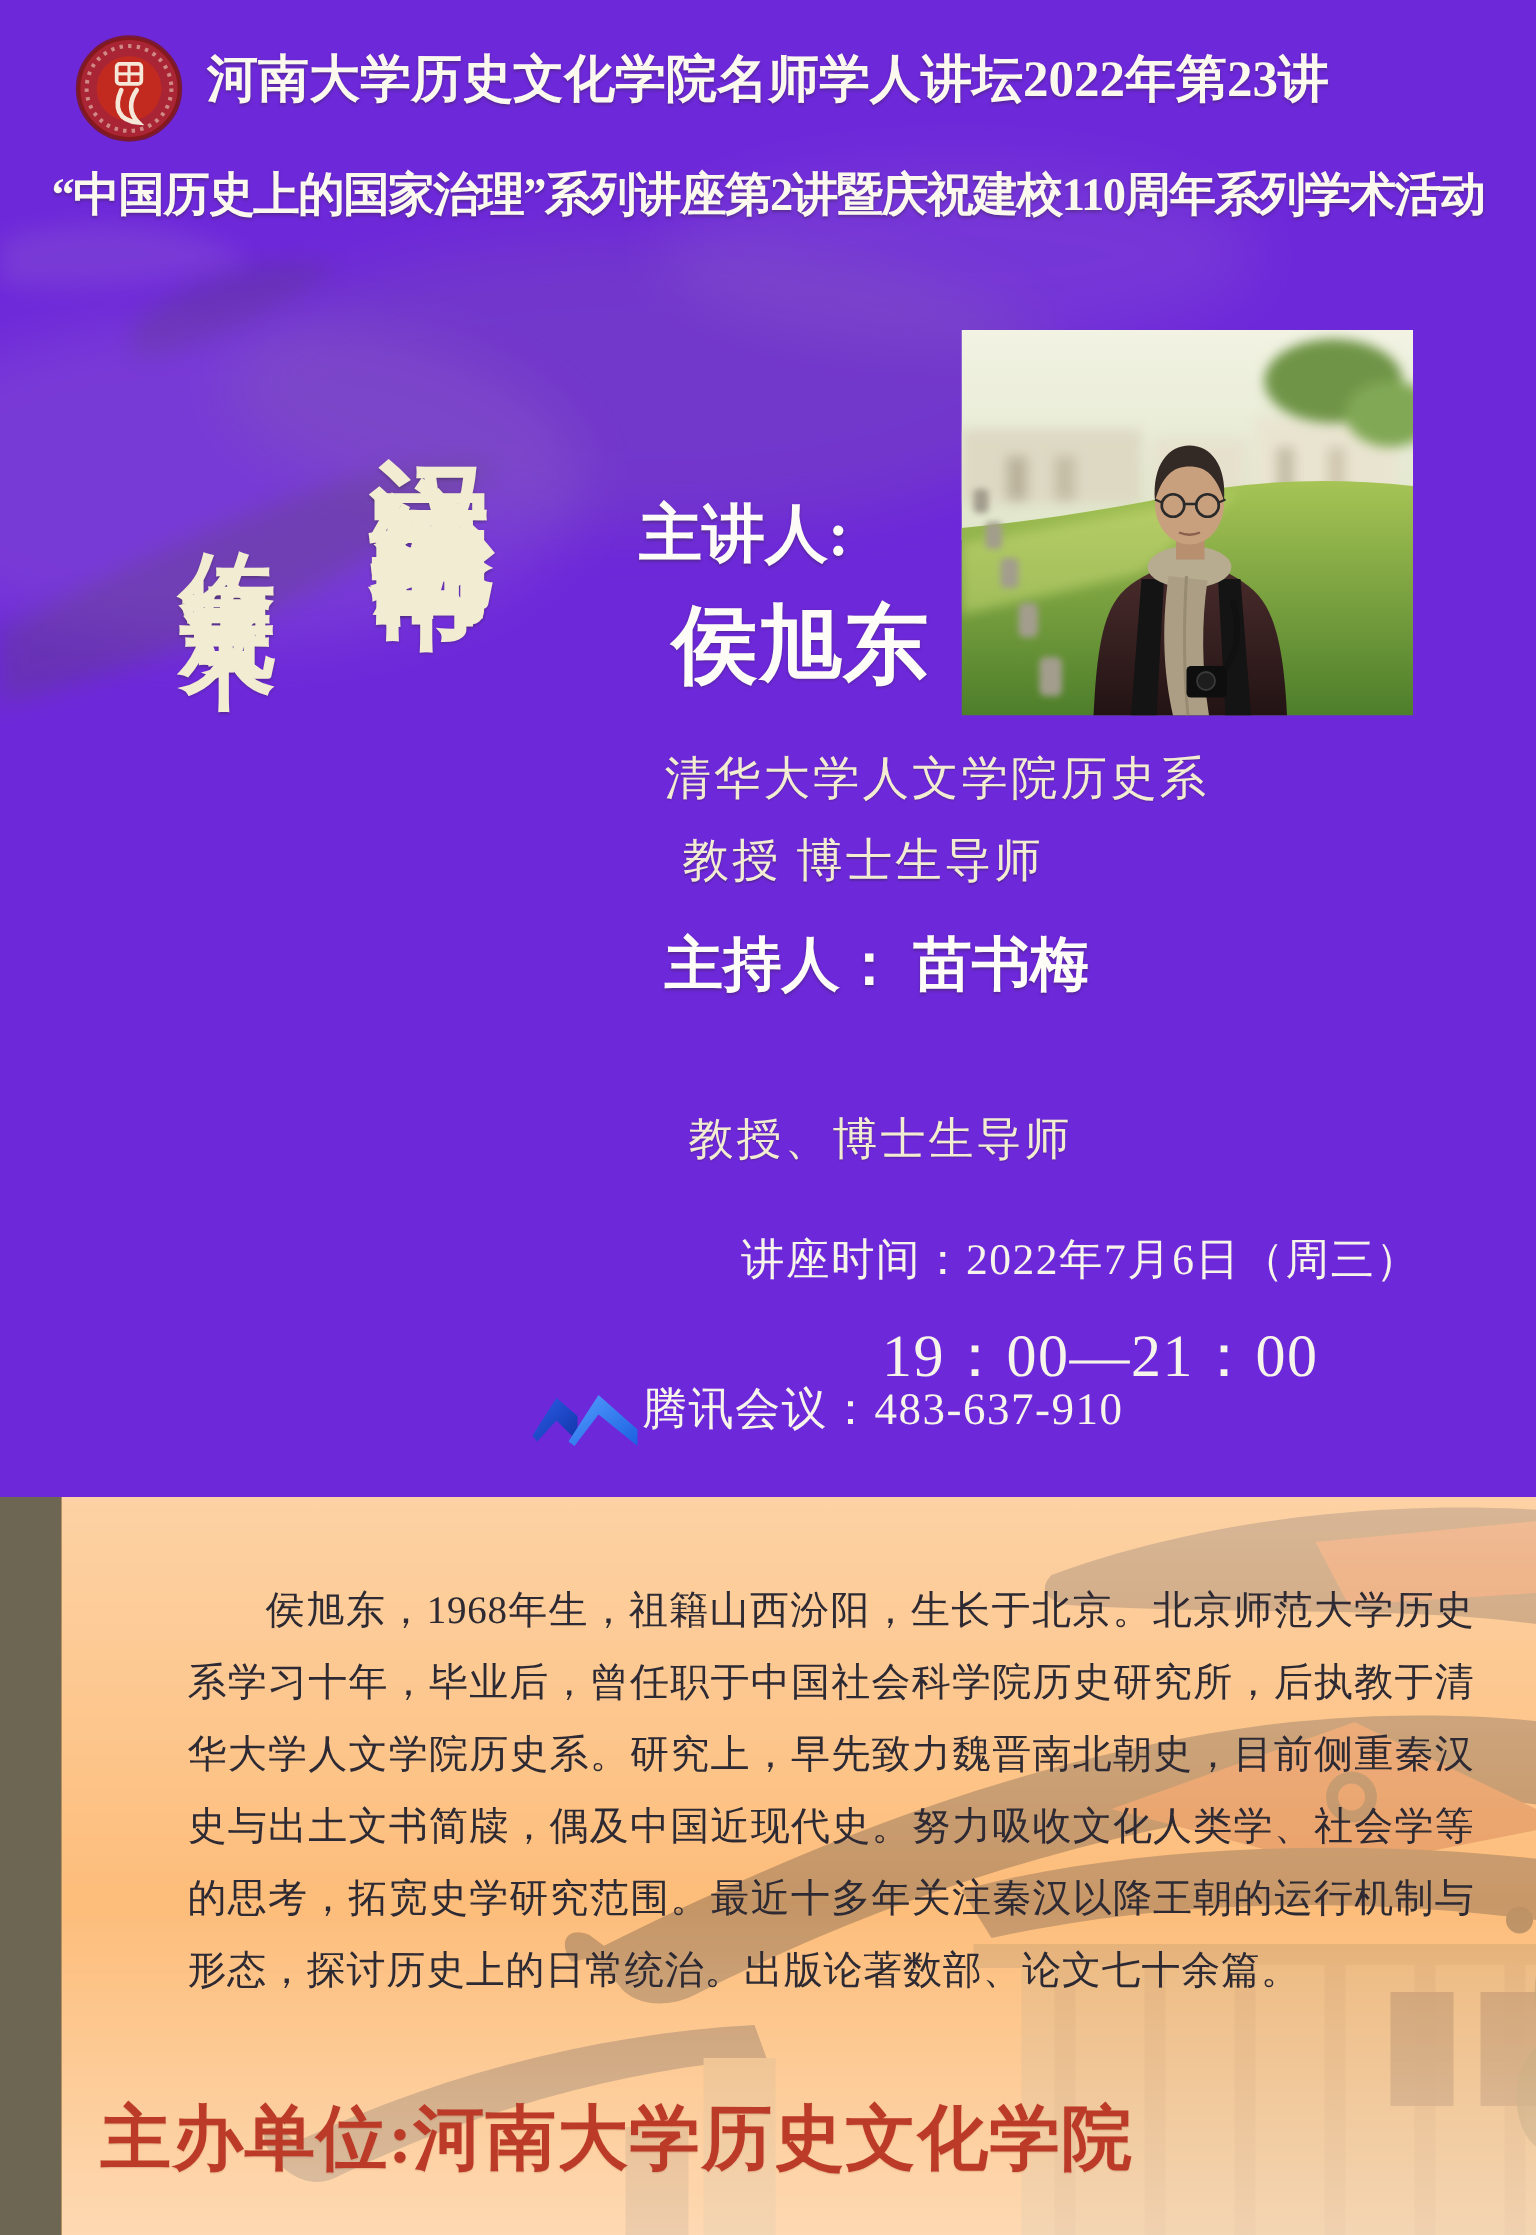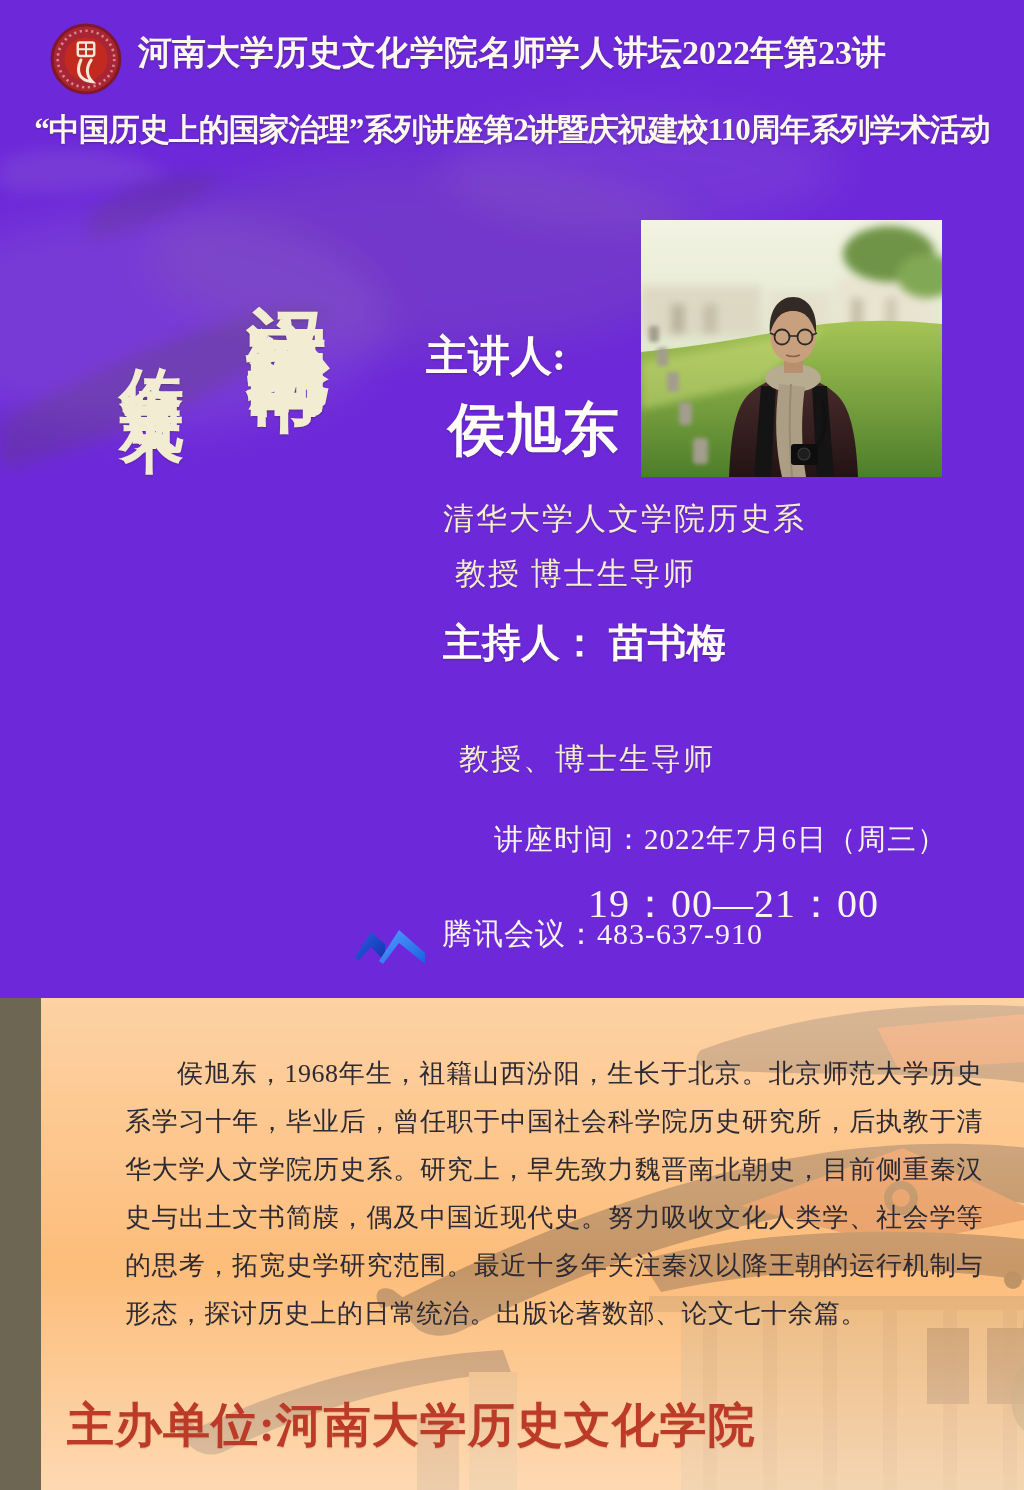--- a/index.html
+++ b/index.html
@@ -34,21 +34,21 @@
   .speaker-name{left:448px;top:392px;font-size:57px;}
   .host-label{left:443px;top:616px;font-size:39px;}
   .cream-line{position:absolute;color:#f2ecd2;font-size:31px;letter-spacing:2px;text-shadow:0 1px 1px rgba(40,38,28,.3);}
   .affil1{left:443px;top:498px;}
   .title1{left:443px;top:553px;margin-left:12px;}
   .affil2{left:443px;top:684px;font-size:30px;}
   .title2{left:443px;top:739px;font-size:30px;margin-left:16px;}
   .sched{position:absolute;color:#f7f4ea;font-size:29px;letter-spacing:1px;}
   .sched-time{left:458px;top:820px;margin-left:36px;}
   .sched-hours{left:588px;top:876px;font-size:40px;}
-  .meeting-row{position:absolute;left:352px;top:914px;display:flex;align-items:flex-start;gap:14px;}
+  .meeting-row{position:absolute;left:352px;top:914px;display:flex;align-items:center;gap:0;}
   .tencent{width:76px;height:50px;flex:0 0 auto;}
   .meeting-text{color:#f7f4ea;font-size:30px;letter-spacing:1px;}
   
   .bottom{position:absolute;left:0;top:998px;width:1024px;height:492px;background:#fdba74;margin-left:41px;}
   .building{position:absolute;left:0;top:0;width:1024px;height:492px;}
   .bio{
     position:absolute;left:84px;top:52px;width:858px;margin:0;
     font-size:26px;line-height:48px;letter-spacing:0.5px;
     color:#2d2a33;text-indent:2em;text-align:justify;
   }

